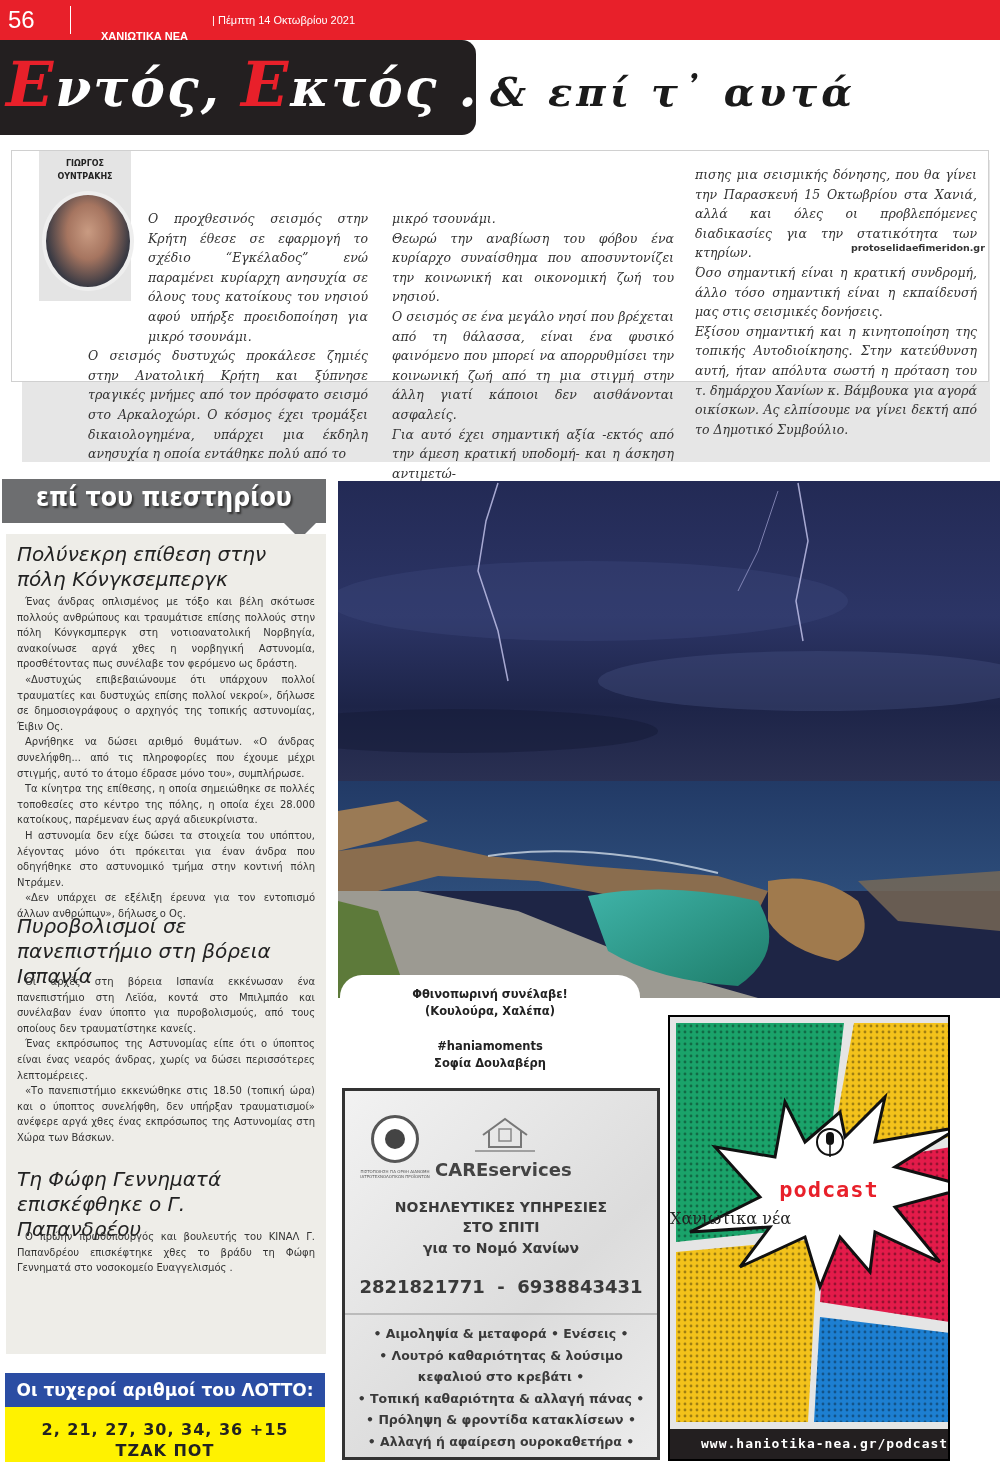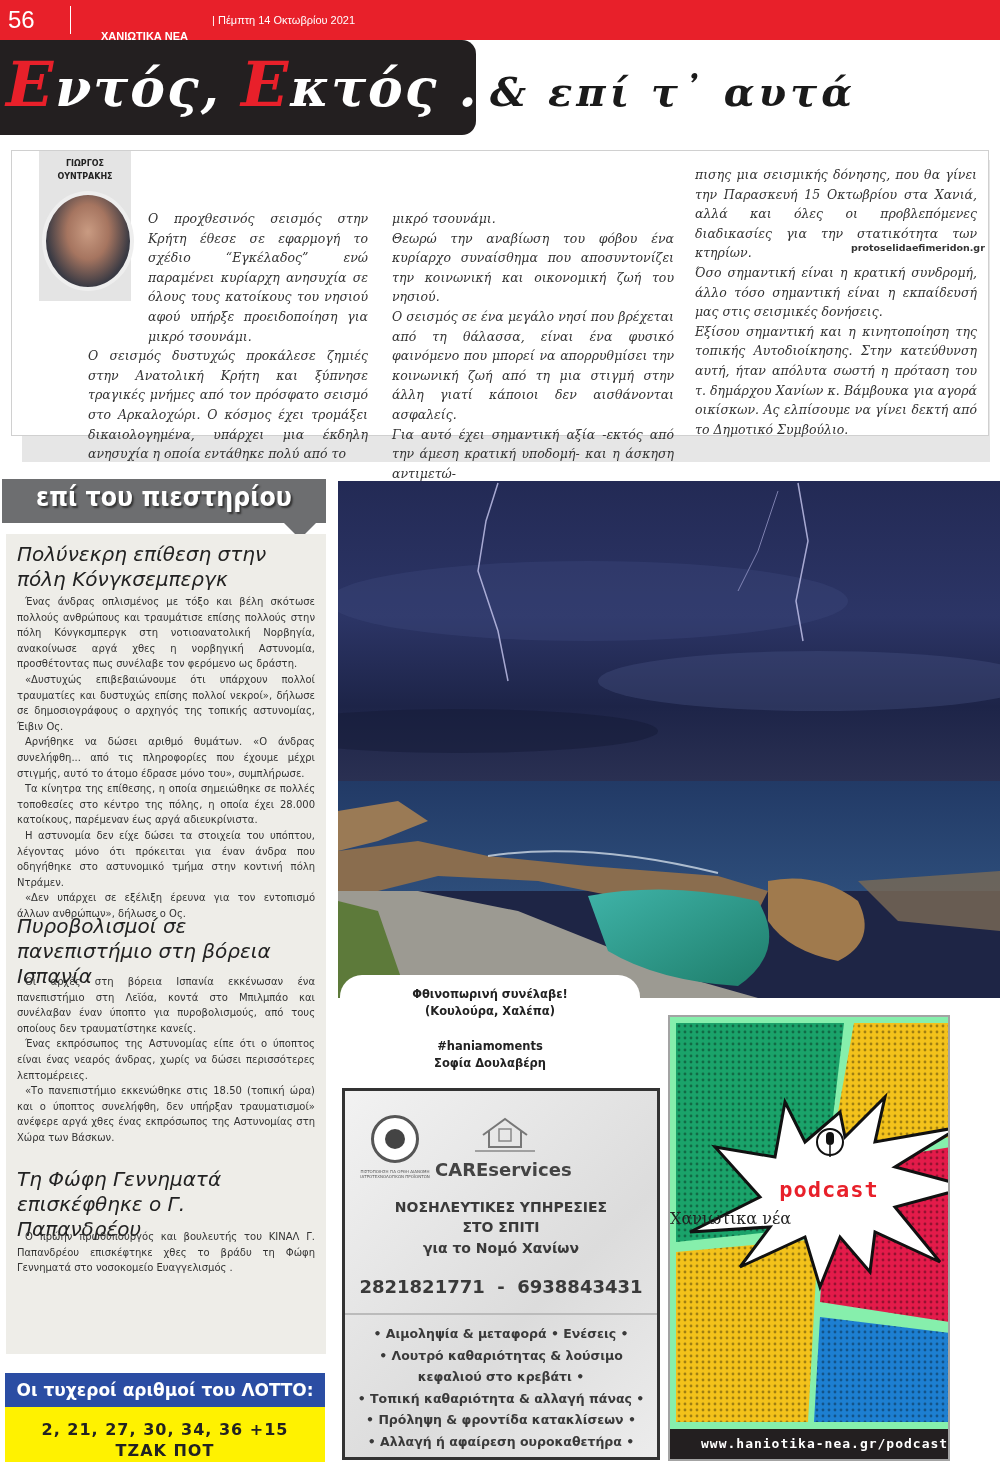--- a/index.html
+++ b/index.html
@@ -12,21 +12,21 @@
   .paper-name { color: #fff; font-family: "Liberation Sans", sans-serif; font-size: 11px; font-weight: bold; margin-top: 32px; }
   .paper-date { color: #fff; font-family: "Liberation Sans", sans-serif; font-size: 11px; margin-left: 4px; }
 
   .section-banner { position: absolute; left: 0; top: 40px; width: 476px; height: 95px; background: #231f20; border-radius: 0 0 14px 0; border-top-right-radius: 14px; }
   .banner-text { position: absolute; left: 6px; top: 46px; font-family: "DejaVu Serif", serif; font-style: italic; font-weight: bold; font-size: 52px; color: #fff; letter-spacing: 2px; white-space: nowrap; }
   .banner-text .red { color: #e8202a; font-size: 62px; }
   .banner-sub { position: absolute; left: 490px; top: 68px; font-family: "DejaVu Serif", serif; font-style: italic; font-weight: bold; font-size: 40px; color: #1a1a1a; letter-spacing: 4px; }
 
   
   .opinion-shadow { position: absolute; left: 22px; top: 160px; width: 968px; height: 302px; background: #e6e6e6; }
-  .opinion { position: absolute; left: 11px; top: 150px; width: 978px; height: 286px; background: #fff; border: 1px solid #d0d0d0; }
+  .opinion { position: absolute; left: 11px; top: 150px; width: 978px; height: 232px; background: #fff; border: 1px solid #d0d0d0; }
   .author-col { position: absolute; left: 27px; top: 0; width: 92px; height: 150px; background: #e4e4e4; }
   .author-name { font-family: "DejaVu Sans", sans-serif; font-size: 8px; font-weight: bold; text-align: center; margin-top: 6px; line-height: 13px; color: #222; }
   .author-photo { position: absolute; left: 30px; top: 40px; width: 92px; height: 100px; border-radius: 50%; background: radial-gradient(ellipse at 50% 40%, #c99b82 0%, #a67560 35%, #3b3b44 70%, #1e2230 100%); border: 4px solid #eee; }
   .op-title { position: absolute; left: 145px; top: 8px; font-family: "DejaVu Sans", sans-serif; font-weight: bold; font-size: 27px; color: #1a1a1a; }
   .op-col { position: absolute; font-family: "DejaVu Serif", serif; font-style: italic; font-size: 12.5px; line-height: 19.6px; color: #333; text-align: justify; }
   .op-col p { margin: 0; }
   .watermark { position: absolute; left: 850px; top: 242px; font-family: "DejaVu Sans", sans-serif; font-weight: bold; font-size: 9.5px; color: #333; background: #fff; padding: 0 1px; }
 
   
   .press-header { position: absolute; left: 2px; top: 479px; width: 324px; height: 44px; background: #6d6e70; }
@@ -50,21 +50,21 @@
   .care-ad { position: absolute; left: 342px; top: 1088px; width: 318px; height: 372px; background: linear-gradient(135deg, #f2f2f2 0%, #dcdcdc 60%, #ececec 100%); border: 3px solid #333; }
   .care-divider { position: absolute; left: 0; top: 222px; width: 312px; height: 2px; background: #bbb; }
   .cert-badge { position: absolute; left: 26px; top: 24px; width: 48px; height: 48px; border-radius: 50%; border: 3px solid #555; background: #fff; }
   .cert-badge-inner { position: absolute; left: 11px; top: 11px; width: 20px; height: 20px; border-radius: 50%; background: #444; }
   .cert-label { position: absolute; left: 14px; top: 78px; width: 72px; font-size: 4px; line-height: 5px; text-align: center; color: #555; }
   .care-brand { position: absolute; left: 90px; top: 68px; font-family: "DejaVu Sans", sans-serif; font-weight: bold; font-size: 18px; color: #444; }
   .care-line { position: absolute; left: 0; width: 312px; text-align: center; font-family: "DejaVu Sans", sans-serif; font-weight: bold; color: #3a3a3a; }
   .care-services { position: absolute; left: 0; top: 232px; width: 312px; text-align: center; font-family: "DejaVu Sans", sans-serif; font-weight: bold; font-size: 12.5px; line-height: 21.5px; color: #3a3a3a; }
 
   
-  .podcast { position: absolute; left: 668px; top: 1015px; width: 282px; height: 446px; background: #86efac; border: 2px solid #a3a3a3; overflow: hidden; }
+  .podcast { position: absolute; left: 668px; top: 1015px; width: 282px; height: 446px; background: #e5e5e5; border: 2px solid #000000; overflow: hidden; }
   .pod-url-bar { position: absolute; left: 0; bottom: 0; width: 318px; height: 30px; background: #231f20; color: #fff; font-family: "DejaVu Sans Mono", monospace; font-size: 13px; text-align: center; line-height: 30px; font-weight: bold; letter-spacing: 1px; }
   .pod-word { position: absolute; left: 0; width: 318px; top: 160px; text-align: center; font-family: "DejaVu Sans Mono", monospace; font-weight: bold; font-size: 22px; color: #e8202a; letter-spacing: 1px; }
   .pod-paper { position: absolute; left: 0; width: 318px; top: 192px; font-family: "DejaVu Serif", serif; font-size: 16px; color: #222; }
 </style>
 </head>
 <body>
 
 <div class="topbar">
   <span class="pagenum">56</span>
   <span class="bar-div"></span>

